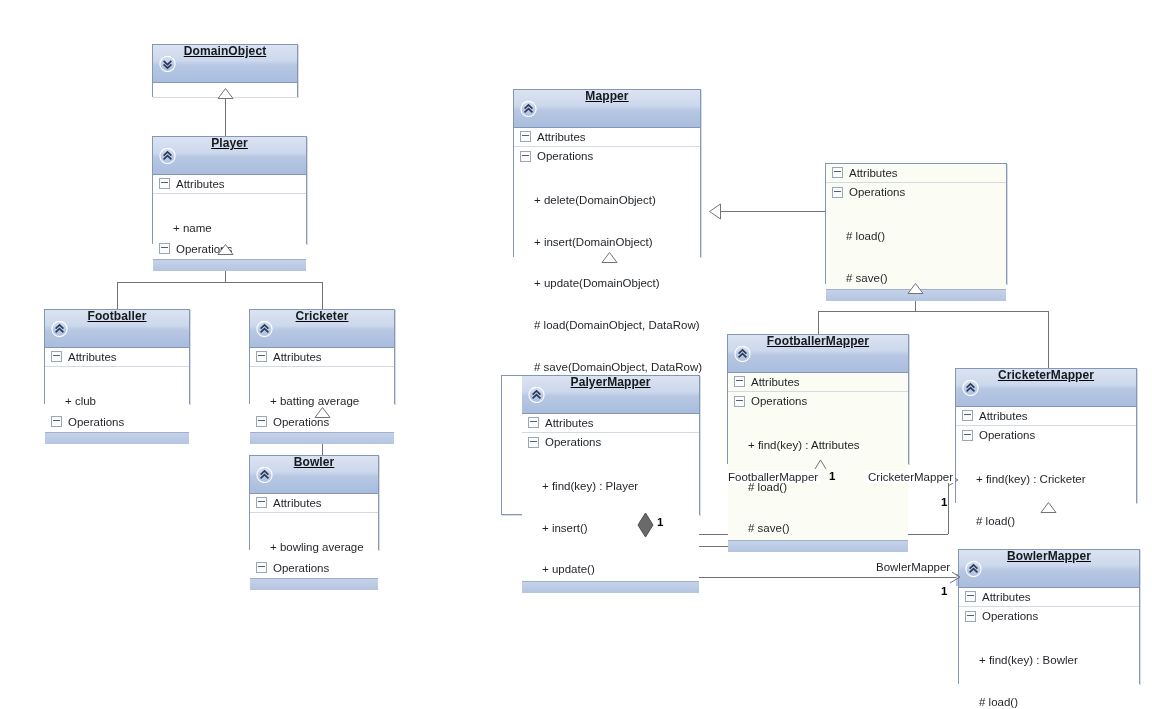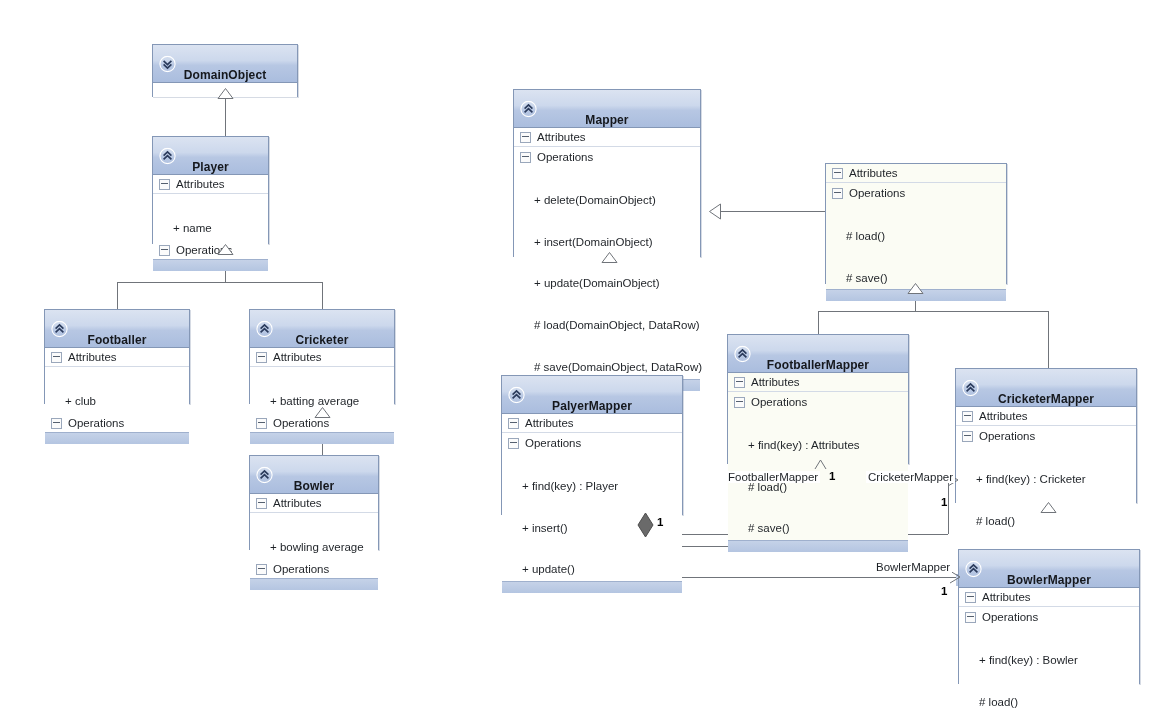--- a/index.html
+++ b/index.html
@@ -18,37 +18,37 @@
     background:#ffffff;
     box-shadow:1px 1px 0 rgba(120,135,165,.30);
     z-index:5;
   }
   .uml-header{
     position:relative;
     height:38px;
     box-sizing:border-box;
     border-bottom:1px solid #8497b6;
     background:linear-gradient(to bottom,#dbe3f1 0%,#ccd8ec 42%,#b7c7e3 55%,#aabdde 100%);
-    display:flex;align-items:flex-end;justify-content:center;
+    display:flex;align-items:flex-start;justify-content:center;text-decoration:underline;
   }
   .uml-name{
     font-size:12px;font-weight:bold;color:#15181d;
     letter-spacing:.1px;text-align:center;
     padding:0 26px;line-height:1.1;
   }
   .uml-icon{
     position:absolute;left:6px;top:50%;transform:translateY(-50%);
     width:17px;height:17px;
   }
   .uml-body{background:#ffffff;}
   .uml-compart{
     box-sizing:border-box;
     border-bottom:1px solid #d3dae6;
     padding:2px 4px 3px 6px;
-    display:flex;align-items:flex-end;
+    display:flex;align-items:center;
     min-height:19px;
   }
   .uml-compart .cbox{
     display:inline-block;width:9px;height:9px;
     border:1px solid #9aa7bb;background:#fbfbfb;
     position:relative;margin-right:6px;flex:0 0 auto;
   }
   .uml-compart .cbox::before{
     content:"";position:absolute;left:1px;right:1px;top:3px;
     height:1px;background:#55606f;
@@ -205,21 +205,21 @@
             <circle cx="8.5" cy="8.5" r="7.6" fill="none" stroke="#ffffff" stroke-width="1.1"></circle>
             <polyline points="4.6,5.4 8.5,9.1 12.4,5.4" fill="none" stroke="#2b3b5c" stroke-width="1.7"></polyline>
             <polyline points="4.6,8.8 8.5,12.5 12.4,8.8" fill="none" stroke="#2b3b5c" stroke-width="1.7"></polyline>
           </svg>
       </span>
       <span class="uml-name">DomainObject</span>
     </div>
     <div class="uml-body" style="height:14px;"></div>
   </div>
 
-  <div class="uml-class" style="left:152px;top:136px;width:117px;height:108px;">
+  <div class="uml-class" style="left:152px;top:136px;width:155px;height:108px;">
     <div class="uml-header">
       <span class="uml-icon">
         <svg width="17" height="17" viewBox="0 0 17 17">
             <circle cx="8.5" cy="8.5" r="7.6" fill="none" stroke="#ffffff" stroke-width="1.1"></circle>
             <polyline points="4.6,8.2 8.5,4.5 12.4,8.2" fill="none" stroke="#2b3b5c" stroke-width="1.7"></polyline>
             <polyline points="4.6,11.8 8.5,8.1 12.4,11.8" fill="none" stroke="#2b3b5c" stroke-width="1.7"></polyline>
           </svg>
       </span>
       <span class="uml-name">Player</span>
     </div>
@@ -362,21 +362,21 @@
         <span class="clabel">Operations</span>
       </div>
       <div class="uml-members">
         <div class="uml-member"># load()</div>
         <div class="uml-member"># save()</div>
       </div>
     </div>
     <div class="uml-footer"></div>
   </div>
 
-  <div class="uml-class" style="left:501px;top:375px;width:182px;height:140px;">
+  <div class="uml-class" style="left:501px;top:375px;width:199px;height:140px;padding-left:20px;">
     <div class="uml-header">
       <span class="uml-icon">
         <svg width="17" height="17" viewBox="0 0 17 17">
             <circle cx="8.5" cy="8.5" r="7.6" fill="none" stroke="#ffffff" stroke-width="1.1"></circle>
             <polyline points="4.6,8.2 8.5,4.5 12.4,8.2" fill="none" stroke="#2b3b5c" stroke-width="1.7"></polyline>
             <polyline points="4.6,11.8 8.5,8.1 12.4,11.8" fill="none" stroke="#2b3b5c" stroke-width="1.7"></polyline>
           </svg>
       </span>
       <span class="uml-name">PalyerMapper</span>
     </div>

